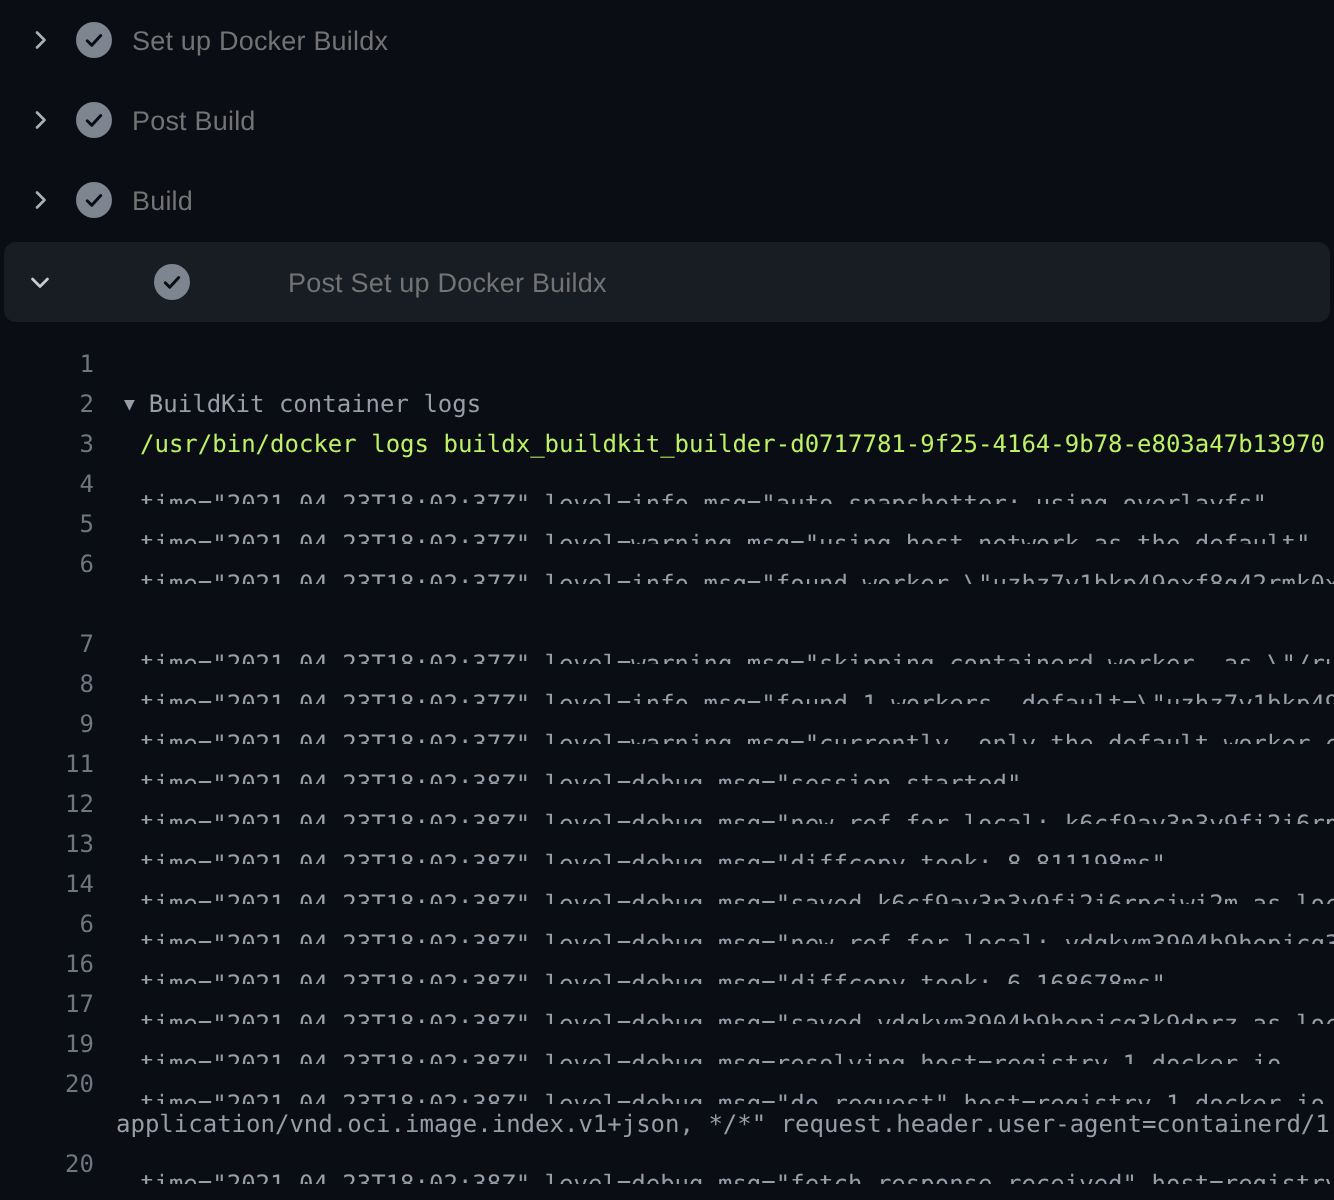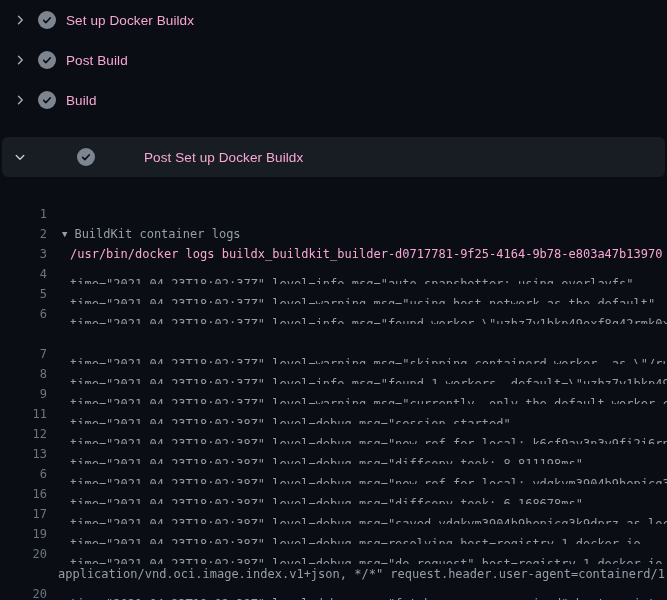--- a/index.html
+++ b/index.html
@@ -7,34 +7,34 @@
   .app {
     position:relative; width:667px; height:600px; overflow:hidden;
     background:#0a0d13; font-family:"Liberation Sans", sans-serif;
   }
   
   .steps { width:667px; }
   .step-row {
     height:40px; display:flex; align-items:center;
     padding-left:12px; cursor:pointer;
   }
-  .step-row.expanded { background:#181d24; border-radius:6px; margin:17px 2px; padding-left:10px;gap:39px; }
+  .step-row.expanded { background:#181d24; border-radius:6px; margin:1px 2px; padding-left:10px;gap:39px; }
   .chev { width:16px; height:16px; flex:none; display:flex; align-items:center; justify-content:center; }
   .check {
     width:18px; height:18px; flex:none; margin-left:10px;
     border-radius:50%; background:#7d8590;
     display:flex; align-items:center; justify-content:center;
   }
-  .step-label { margin-left:10px; font-size:13.5px; font-weight:500; color:#f9a8d4; letter-spacing:.1px; }
+  .step-label { margin-left:10px; font-size:13.5px; font-weight:500; color:#737373; letter-spacing:.1px; }
   
   .log { padding-top:10px; font-family:"DejaVu Sans Mono", monospace; font-size:12px; color:#959ea9; }
   .lrow { display:flex; height:20px; line-height:20px; white-space:pre; overflow:hidden; }
   .num { width:47px; flex:none; text-align:right; color:#6e7681; cursor:pointer; }
   .txt { padding-left:15px; }
-  .txt.command { color:#f9a8d4; padding-left:23px; }
+  .txt.command { color:#bef264; padding-left:23px; }
   .txt.log { padding-left:23px; }
   .txt.wrap { padding-left:11px; }
   .caret { font-size:9px; margin-right:7px; color:#959ea9; display:inline-block; transform:translateY(-1px); }
 </style>
 </head>
 <body>
 
 <div class="app">
 
   <div class="steps">
@@ -155,20 +155,24 @@
   <div class="lrow">
     <span class="num">12</span>
     <span class="txt log">time="2021-04-23T18:02:38Z" level=debug msg="new ref for local: k6cf9av3n3y9fi2i6rpc</span>
   </div>
 
   <div class="lrow">
     <span class="num">13</span>
     <span class="txt log">time="2021-04-23T18:02:38Z" level=debug msg="diffcopy took: 8.811198ms"</span>
   </div>
 
+  <div class="lrow">
+    <span class="num">14</span>
+    <span class="txt log">time="2021-04-23T18:02:38Z" level=debug msg="saved k6cf9av3n3y9fi2i6rpciwi2m as loca</span>
+  </div>
 
   <div class="lrow">
     <span class="num">6</span>
     <span class="txt log">time="2021-04-23T18:02:38Z" level=debug msg="new ref for local: vdqkvm3904b9hepjcq3k</span>
   </div>
 
   <div class="lrow">
     <span class="num">16</span>
     <span class="txt log">time="2021-04-23T18:02:38Z" level=debug msg="diffcopy took: 6.168678ms"</span>
   </div>

